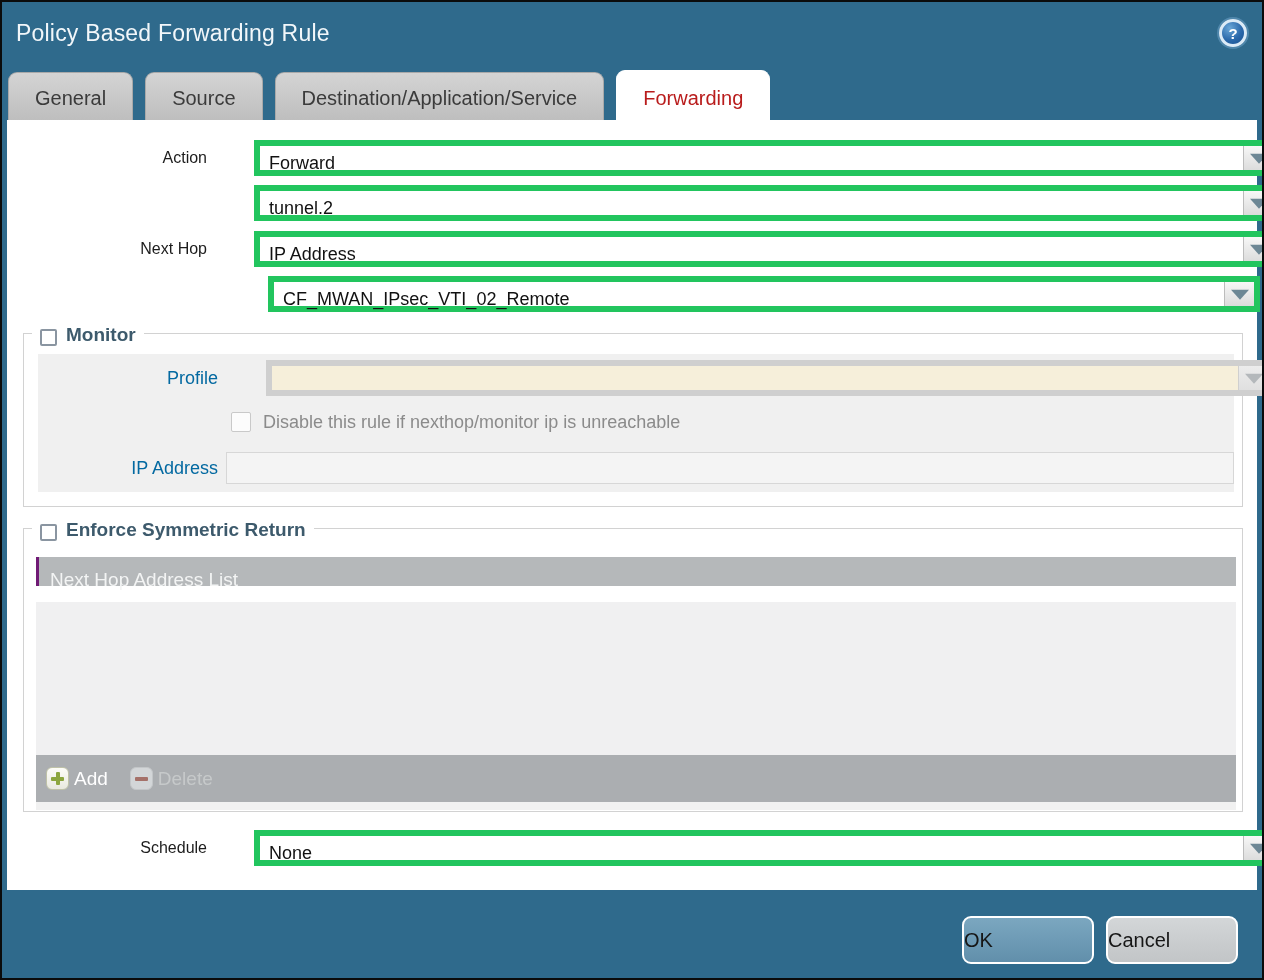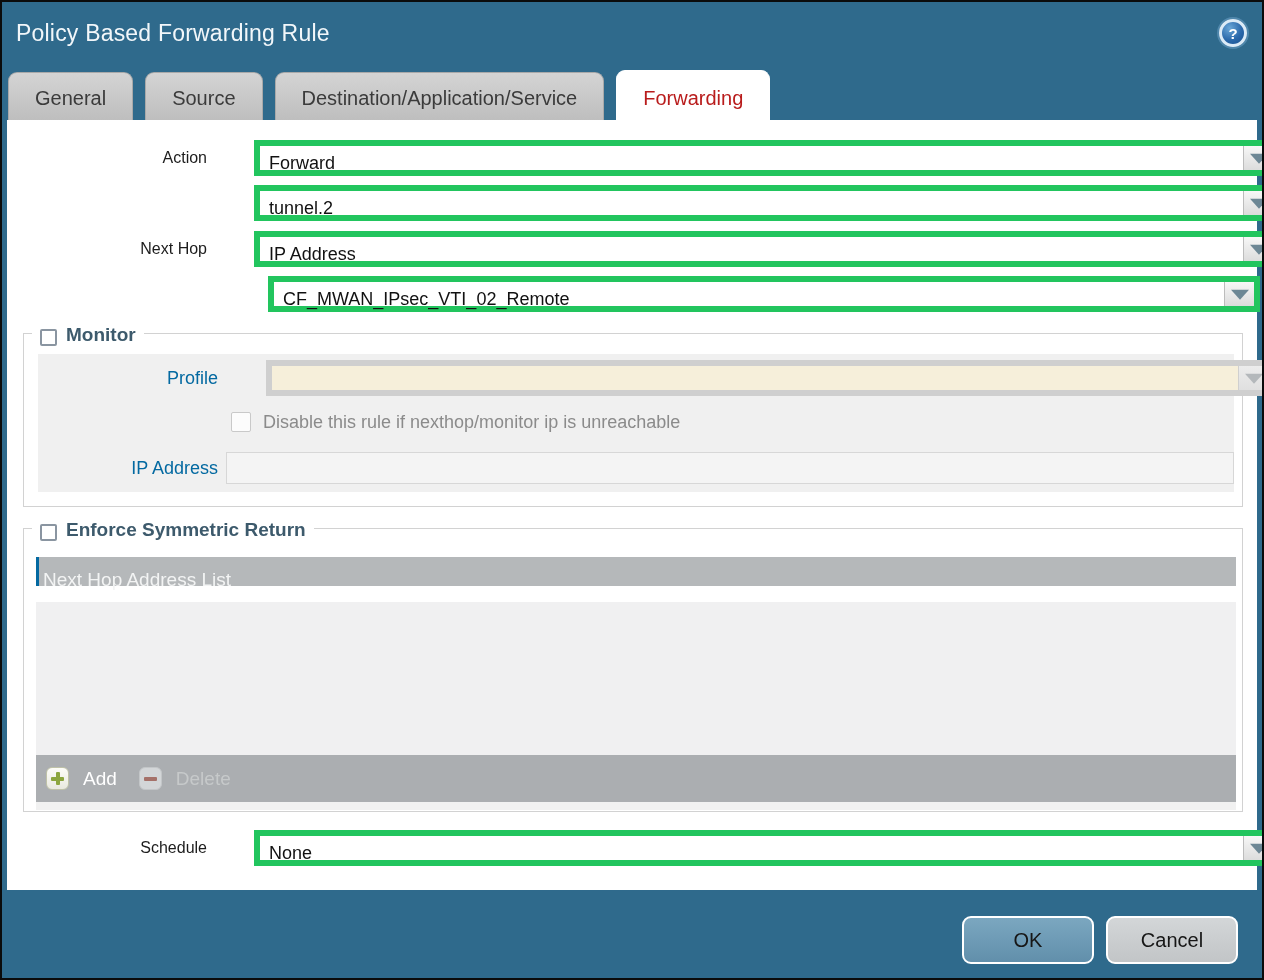--- a/index.html
+++ b/index.html
@@ -110,34 +110,34 @@
     position:absolute; width:20px; height:20px;
     background:#fcfcfc; border:1px solid #c9c9c9; border-radius:2px;
   }
   .cb-label { position:absolute; font-size:18px; color:#8b8b8b; line-height:22px; white-space:nowrap; }
 
   
   .tbl { position:absolute; }
   .tbl-header {
     position:absolute; left:0; right:0; top:0; height:29px;
     background:#b5b8ba; color:#f3f4f4; font-size:19px;
-    line-height:45px; padding-left:4px; border-left:3px solid #0369a1;
+    line-height:45px; padding-left:11px; border-left:3px solid #701a75;
   }
   .tbl-body {
     position:absolute; left:0; right:0; top:45px; height:153px;
     background:#f0f0f1;
   }
   .tbl-footer {
     position:absolute; left:0; right:0; top:198px; height:47px;
     background:#abaeb1; display:flex; align-items:center; padding-left:10px; gap:22px;
   }
   .tbl-strip {
     position:absolute; left:0; right:0; top:245px; height:8px; background:#f1f1f1;
   }
-  .tool { display:flex; align-items:center; gap:14px; cursor:pointer; }
+  .tool { display:flex; align-items:center; gap:5px; cursor:pointer; }
   .tool.disabled { cursor:default; }
   .tool .tlabel { font-size:19px; color:#ffffff; }
   .tool.disabled .tlabel { color:#c6c9ca; }
   .icon-sq {
     width:23px; height:23px; border-radius:6px; position:relative;
     background:linear-gradient(#fdfdf8,#e9e9df); border:1px solid #bfc2a8;
   }
   .tool.disabled .icon-sq { background:#d3d6d8; border:1px solid #c3c6c8; }
   .plus::before, .plus::after {
     content:""; position:absolute; background:#8ca63e; border-radius:1px;
@@ -146,21 +146,21 @@
   .plus::after  { left:8.5px; top:4px; width:4px; height:13px; }
   .minus::before {
     content:""; position:absolute; background:#a57169; border-radius:1px;
     left:4px; top:8.5px; width:13px; height:4px;
   }
 
   
   .btn {
     position:absolute; top:914px; height:48px; width:132px;
     border:2px solid #ffffff; border-radius:9px;
-    font-size:20px; color:#161616; text-align:center; line-height:44px;
+    font-size:20px; color:#161616; line-height:44px;
     cursor:pointer;
   }
   .btn-ok { left:960px; background:linear-gradient(#7ba7c0,#618fab); }
   .btn-cancel { left:1104px; background:linear-gradient(#d3d6d8,#c2c5c7); }
 </style>
 </head>
 <body>
 
 <div class="dialog">
 

